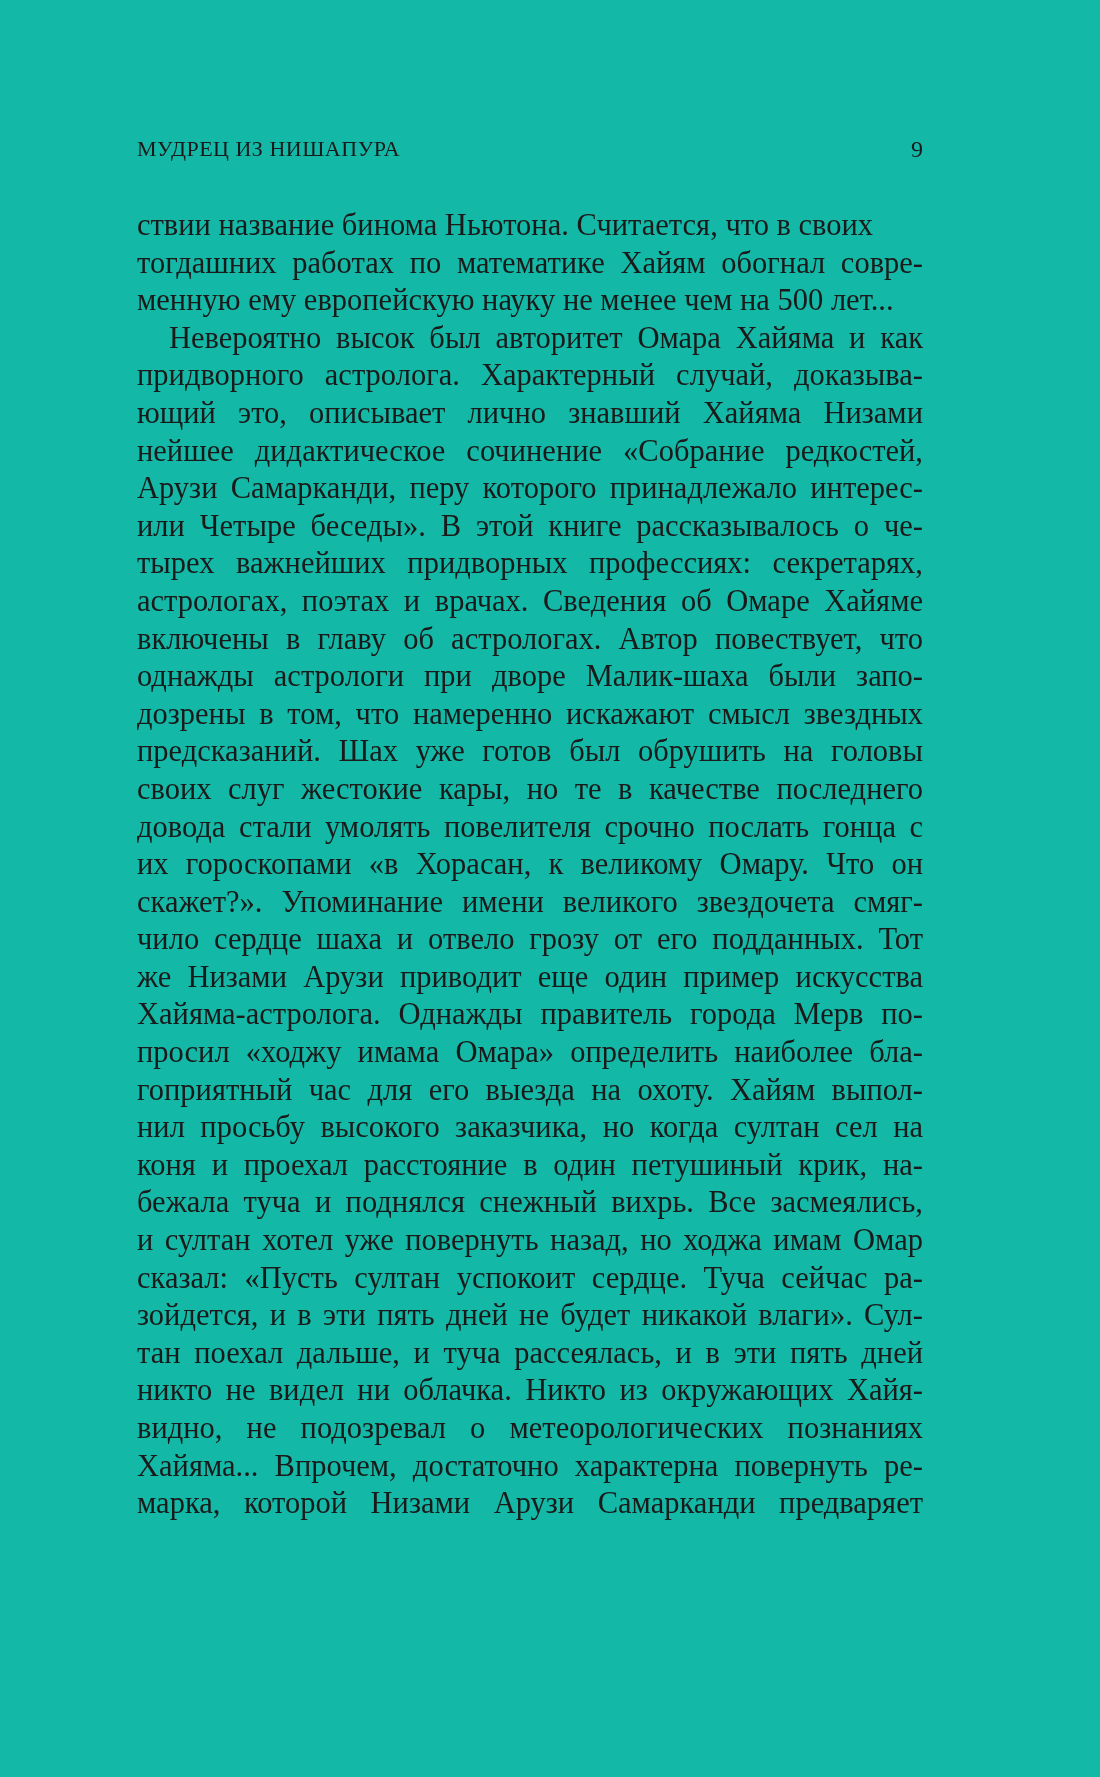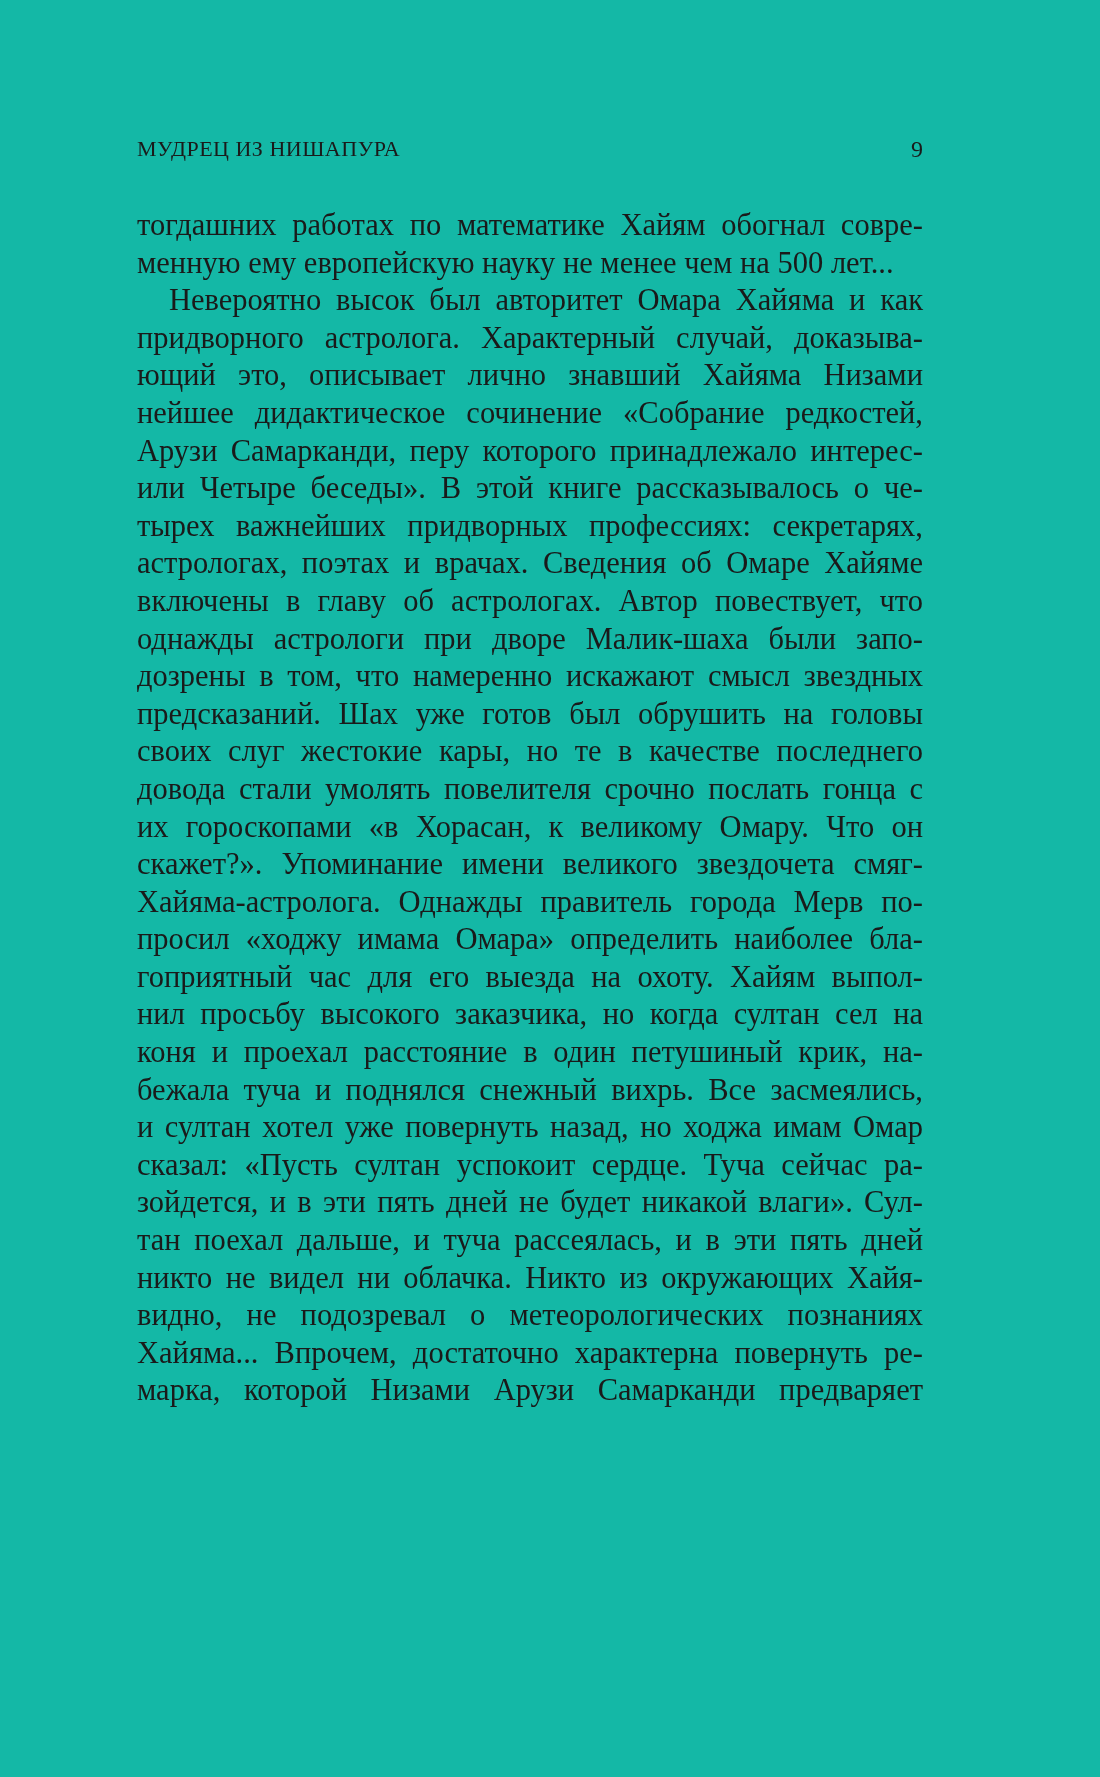--- a/index.html
+++ b/index.html
@@ -23,38 +23,41 @@
 </head>
 <body>
 
 <div class="page">
   <div class="running-head">
     <span class="running-title">МУДРЕЦ ИЗ НИШАПУРА</span>
     <span class="page-number">9</span>
   </div>
 
   <div class="body-text">
+    <span class="line last">ствии название бинома Ньютона. Считается, что в своих</span>
     <span class="line">тогдашних работах по математике Хайям обогнал совре-</span>
     <span class="line last">менную ему европейскую науку не менее чем на 500 лет...</span>
     <span class="line indent">Невероятно высок был авторитет Омара Хайяма и как</span>
     <span class="line">придворного астролога. Характерный случай, доказыва-</span>
     <span class="line">ющий это, описывает лично знавший Хайяма Низами</span>
     <span class="line">нейшее дидактическое сочинение «Собрание редкостей,</span>
     <span class="line">Арузи Самарканди, перу которого принадлежало интерес-</span>
     <span class="line">или Четыре беседы». В этой книге рассказывалось о че-</span>
     <span class="line">тырех важнейших придворных профессиях: секретарях,</span>
     <span class="line">астрологах, поэтах и врачах. Сведения об Омаре Хайяме</span>
     <span class="line">включены в главу об астрологах. Автор повествует, что</span>
     <span class="line">однажды астрологи при дворе Малик-шаха были запо-</span>
     <span class="line">дозрены в том, что намеренно искажают смысл звездных</span>
     <span class="line">предсказаний. Шах уже готов был обрушить на головы</span>
     <span class="line">своих слуг жестокие кары, но те в качестве последнего</span>
     <span class="line">довода стали умолять повелителя срочно послать гонца с</span>
     <span class="line">их гороскопами «в Хорасан, к великому Омару. Что он</span>
     <span class="line">скажет?». Упоминание имени великого звездочета смяг-</span>
+    <span class="line">чило сердце шаха и отвело грозу от его подданных. Тот</span>
+    <span class="line">же Низами Арузи приводит еще один пример искусства</span>
     <span class="line">Хайяма-астролога. Однажды правитель города Мерв по-</span>
     <span class="line">просил «ходжу имама Омара» определить наиболее бла-</span>
     <span class="line">гоприятный час для его выезда на охоту. Хайям выпол-</span>
     <span class="line">нил просьбу высокого заказчика, но когда султан сел на</span>
     <span class="line">коня и проехал расстояние в один петушиный крик, на-</span>
     <span class="line">бежала туча и поднялся снежный вихрь. Все засмеялись,</span>
     <span class="line">и султан хотел уже повернуть назад, но ходжа имам Омар</span>
     <span class="line">сказал: «Пусть султан успокоит сердце. Туча сейчас ра-</span>
     <span class="line">зойдется, и в эти пять дней не будет никакой влаги». Сул-</span>
     <span class="line">тан поехал дальше, и туча рассеялась, и в эти пять дней</span>

